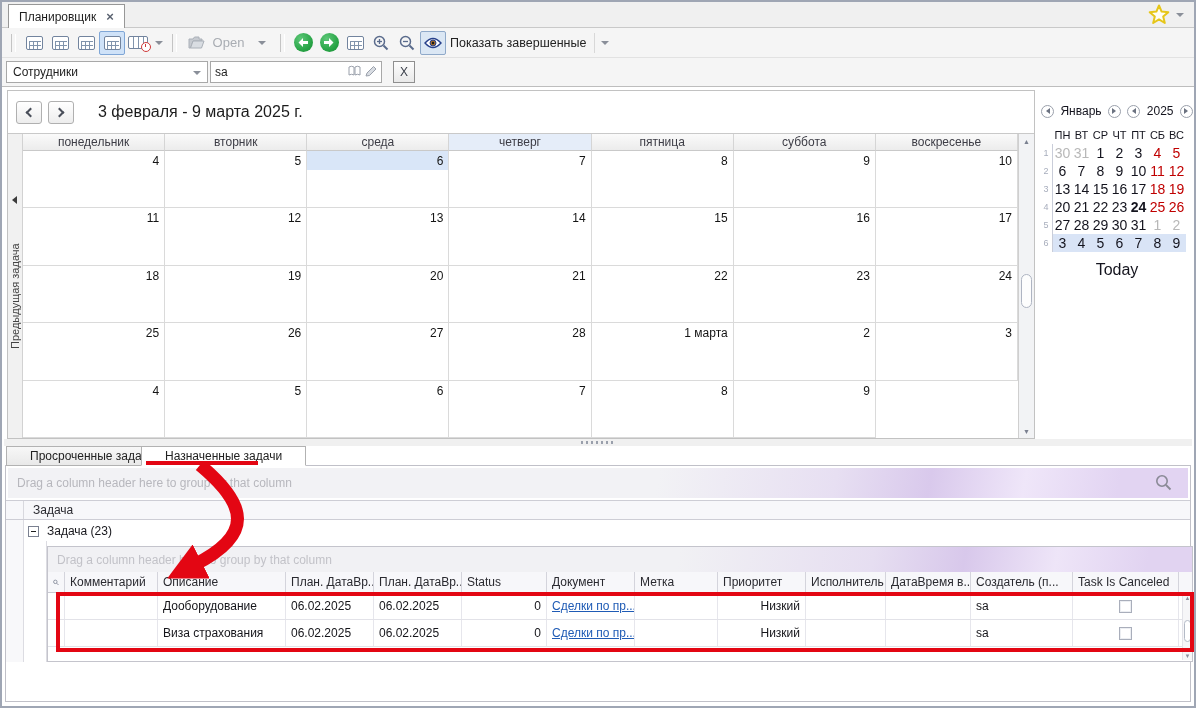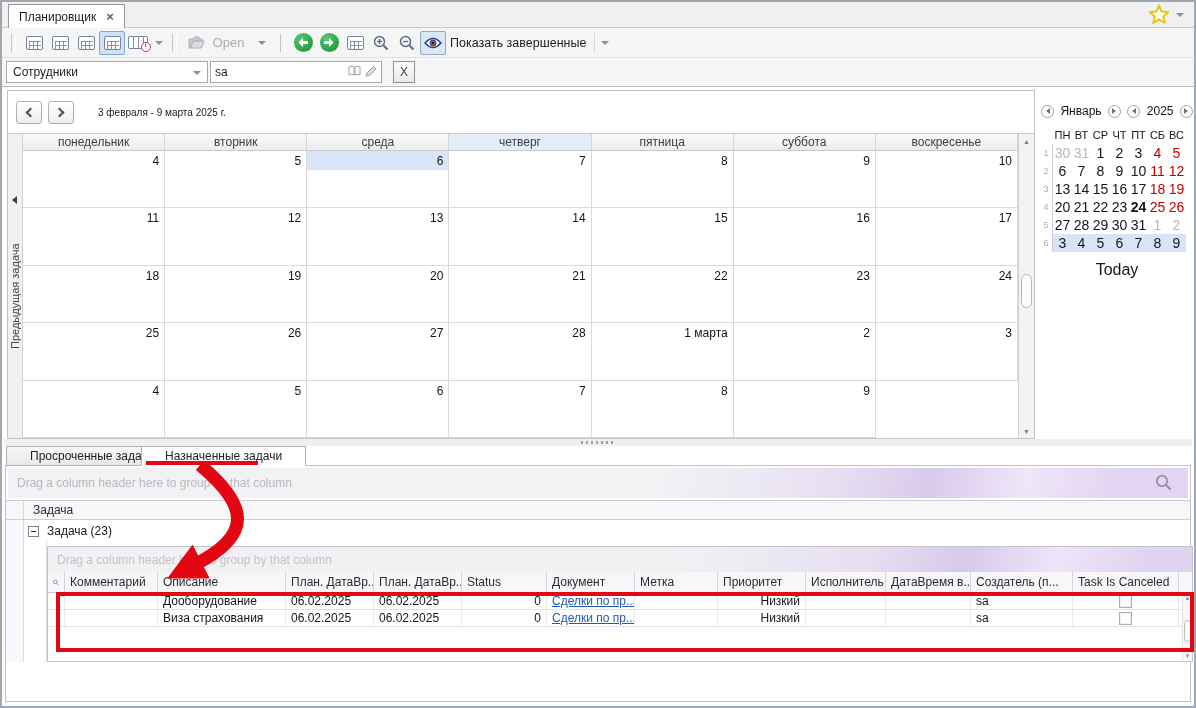--- a/index.html
+++ b/index.html
@@ -38,21 +38,21 @@
   .searchbox .icons { position:absolute; right:4px; top:3px; display:flex; gap:3px; }
   .xbtn { margin-left:11px; width:22px; height:22px; border:1px solid #8f8f8f; background:linear-gradient(#fdfdfd,#e9e9e9); display:flex; align-items:center; justify-content:center; color:#3a3f4a; font-size:12px; }
 
   
   .sched { position:absolute; left:5px; top:88px; width:1028px; height:349px; border:1px solid #c2c2c2; background:#fff; }
   .shead { height:42px; display:flex; align-items:center; gap:6px; padding-left:8px; }
   .navbtn { width:26px; height:23px; border:1px solid #b0b0b0; border-radius:3px; background:linear-gradient(#ffffff,#ededed); display:flex; align-items:center; justify-content:center; }
   .chev { width:7px; height:7px; border-left:2px solid #4a4f5a; border-bottom:2px solid #4a4f5a; }
   .chev.l { transform:rotate(45deg); margin-left:3px; }
   .chev.r { transform:rotate(-135deg); margin-right:3px; }
-  .daterange { margin-left:18px; font-size:10px; color:#1c1c1c; }
+  .daterange { margin-left:18px; font-size:16px; color:#1c1c1c; }
   .sbody { position:absolute; left:0; top:42px; right:0; bottom:0; display:flex; border-top:1px solid #c9c9c9; }
   .sidestrip { width:15px; background:#f1f1f1; border-right:1px solid #d2d2d2; position:relative; }
   .sidestrip .coll { position:absolute; left:4px; top:62px; width:0; height:0; border-top:4px solid transparent; border-bottom:4px solid transparent; border-right:5px solid #3c3c3c; }
   .sidestrip .vlabel { position:absolute; left:1px; top:215px; transform:rotate(-90deg); transform-origin:left top; white-space:nowrap; font-size:11px; color:#444; }
   .calarea { flex:1; display:flex; flex-direction:column;justify-content:space-between; }
   .dayhead { display:grid; grid-template-columns:repeat(7,1fr); height:19px; }
   .dayhead > div { background:linear-gradient(#fafafa,#ececec); border-right:1px solid #d5d5d5; border-bottom:1px solid #c9c9c9; display:flex; align-items:center; justify-content:center; color:#3d3d46; }
   .dayhead > div.cur { background:#e5edf9; }
   .weeks { display:grid; grid-template-columns:repeat(7,1fr); grid-auto-rows:57.4px; flex:1; }
   .weeks > div { border-right:1px solid #dadada; border-bottom:1px solid #dadada; text-align:right; padding:3px 5px; color:#141414; }
@@ -97,21 +97,21 @@
   .minusbox { width:11px; height:11px; border:1px solid #7a8090; margin-left:9px; position:relative; background:#fff; }
   .minusbox:after { content:""; position:absolute; left:2px; top:4px; width:5px; height:1px; background:#1e1e1e; }
   .ogrow .glab { margin-left:8px; color:#17171c; }
   .indcol { position:absolute; left:0; top:54px; width:18px; height:142px; border-right:1px solid #dcdce2; background:#f8f8fa; }
   .grpcol { position:absolute; left:18px; top:75px; width:23px; height:121px; border-right:1px solid #dcdce2; }
 
   .igrid { position:absolute; left:41px; top:80px; width:1146px; height:116px; border:1px solid #c4c4cc; background:#fff; }
   .igroup { position:relative; height:25px; background:linear-gradient(100deg,#f1f1f4 55%, #e6def1 72%, #d8c8eb 80%, #eee5f8 88%, #e1d3f1 96%); display:flex; align-items:center; padding-left:9px; color:#c2c2c8; overflow:hidden; }
   .ihead { display:flex; height:21px; background:#f7f7fa; border-bottom:1px solid #c9c9d2; }
   .ihead > div { border-right:1px solid #d4d4dc; display:flex; align-items:center; padding:0 5px; color:#2a2a30; white-space:nowrap; overflow:hidden; }
-  .irow { display:flex; height:17px; border-bottom:1px solid #e2e2e8; background:#fff;text-align:center; }
+  .irow { display:flex; height:27px; border-bottom:1px solid #e2e2e8; background:#fff;text-align:center; }
   .irow > div { border-right:1px solid #e6e6ec; display:flex; align-items:center; padding:0 5px; white-space:nowrap; overflow:hidden; color:#15151a; }
   .cw0{width:17px;} .cw1{width:93px;} .cw2{width:128px;} .cw3{width:88px;} .cw4{width:88px;} .cw5{width:85px;}
   .cw6{width:88px;} .cw7{width:83px;} .cw8{width:88px;} .cw9{width:80px;} .cw10{width:85px;} .cw11{width:102px;} .cw12{width:106px;}
   .ra { justify-content:flex-end; }
   .ctr { justify-content:center; }
   .link { color:#1f5bb5; text-decoration:underline; }
   .cbx { width:13px; height:13px; border:1px solid #a9aebb; background:#fff; box-shadow:inset 0 0 0 1px #eceef2; }
   .iscroll { position:absolute; right:0; top:47px; bottom:1px; width:10px; border-left:1px solid #e2e2e8; background:#f6f6f8; }
   .iscroll .thumb { position:absolute; left:1px; top:26px; width:7px; height:22px; background:#fff; border:1px solid #b4bac6; border-radius:4px; }
   .iscroll .arr { position:absolute; left:0; width:100%; text-align:center; font-size:6px; color:#8a8f9c; }

